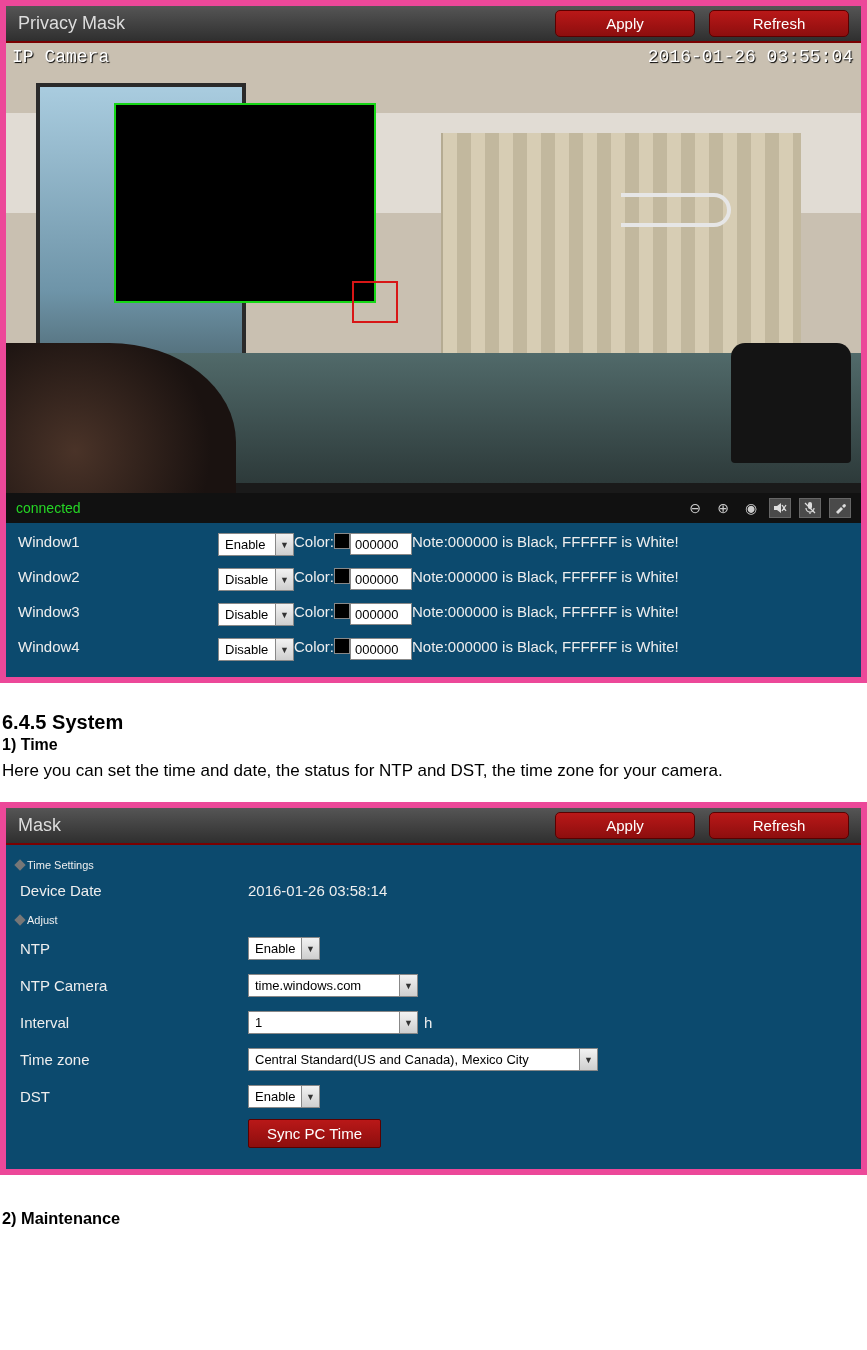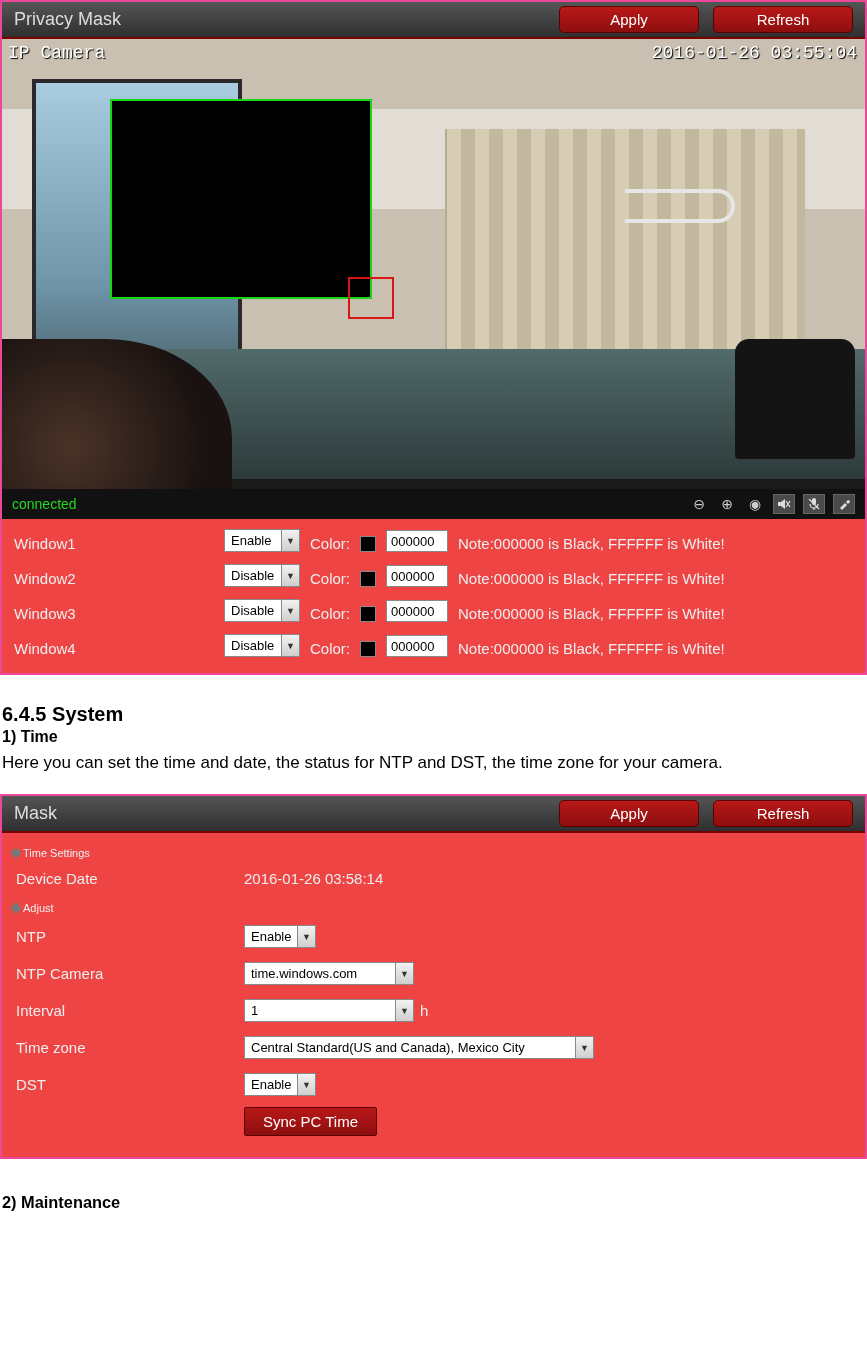--- a/index.html
+++ b/index.html
@@ -1,17 +1,17 @@
 <!DOCTYPE html>
 <html><head>
 <meta charset="utf-8">
 <style>
   * { box-sizing: border-box; margin: 0; padding: 0; }
   body { font-family: Arial, sans-serif; font-size: 14px; color: #000; background: #fff; width: 867px; }
-  .panel { background: #ef4444; color: #fff; border: 2px solid #ec4899; }
+  .panel { background: #0c4a6e; color: #fff; border: 6px solid #ec4899; }
   .panel-header { display: flex; align-items: center; justify-content: space-between; padding: 4px 12px; background: linear-gradient(#555,#2f2f2f); border-bottom: 2px solid #7a0000; }
   .panel-title { font-size: 18px; color: #ddd; }
   .hdr-buttons { display: flex; gap: 14px; }
   .red-btn { background: linear-gradient(#b91818,#8d0e0e); color: #fff; border: 1px solid #5a0000; padding: 4px 0; width: 140px; text-align: center; font-size: 15px; cursor: pointer; border-radius: 5px; }
   .video-wrap { position: relative; width: 100%; height: 480px; background: #1a1a1a; }
   .overlay-label { position: absolute; color: #fff; font-family: "Courier New", monospace; font-size: 18px; text-shadow: 1px 1px 1px #000; }
   .tl { top: 4px; left: 6px; }
   .tr { top: 4px; right: 8px; }
   .scene { position: absolute; inset: 0; overflow: hidden; }
   .wall { position:absolute; left:0; right:0; top:0; bottom:120px; background:#c9c0b1; }
@@ -24,21 +24,21 @@
   .blob { position:absolute; left:0; bottom:0; width:230px; height:180px; background:radial-gradient(circle at 30% 60%, #4a3328 0%, #1a1210 70%); border-top-right-radius:55%; }
   .chair { position:absolute; right:10px; bottom:60px; width:120px; height:120px; background:#141414; border-radius:14px 14px 4px 4px; }
   .mask-green { position:absolute; left:108px; top:60px; width:262px; height:200px; background:#000; border:2px solid #16d616; }
   .mask-red { position:absolute; left:346px; top:238px; width:46px; height:42px; border:2px solid #d81616; }
   .video-bar { position:absolute; left:0; right:0; bottom:0; height:30px; background:#111; display:flex; align-items:center; justify-content:space-between; padding:0 10px; }
   .status-txt { color:#25d625; font-size:14px; }
   .vbar-icons { display:flex; gap:8px; align-items:center; }
   .ico { width:20px; height:20px; display:flex; align-items:center; justify-content:center; color:#ccc; font-size:14px; }
   .ico.box { background:#4a4a4a; border:1px solid #666; width:22px; height:20px; }
   .rows { padding:4px 0 10px 0; }
-  .row { display:flex; align-items:flex-end; gap:10px; padding:6px 12px; color:#eee; font-size:15px; }
+  .row { display:flex; align-items:flex-start; padding:6px 12px; color:#eee; font-size:15px; }
   .row .wlabel { width:200px; }
   .sel { display:inline-flex; align-items:center; background:#fff; color:#000; border:1px solid #888; height:23px; font-size:13px; }
   .sel .sel-text { padding:0 6px; }
   .sel .sel-caret { width:18px; height:100%; background:linear-gradient(#f2f2f2,#cfcfcf); border-left:1px solid #888; display:flex; align-items:center; justify-content:center; font-size:9px; color:#333; }
   .color-chip { display:inline-block; width:16px; height:16px; background:#000; border:1px solid #888; vertical-align:middle; }
   .color-input { background:#fff; color:#000; border:1px solid #888; height:22px; width:62px; padding:0 4px; font-size:13px; }
   .doc { padding: 28px 2px 8px 2px; }
   .doc h2 { font-size:20px; font-weight:bold; margin-bottom:2px; }
   .doc h3 { font-size:16px; font-weight:bold; margin:2px 0 4px 0; }
   .doc p { font-size:17px; line-height:1.55; }

